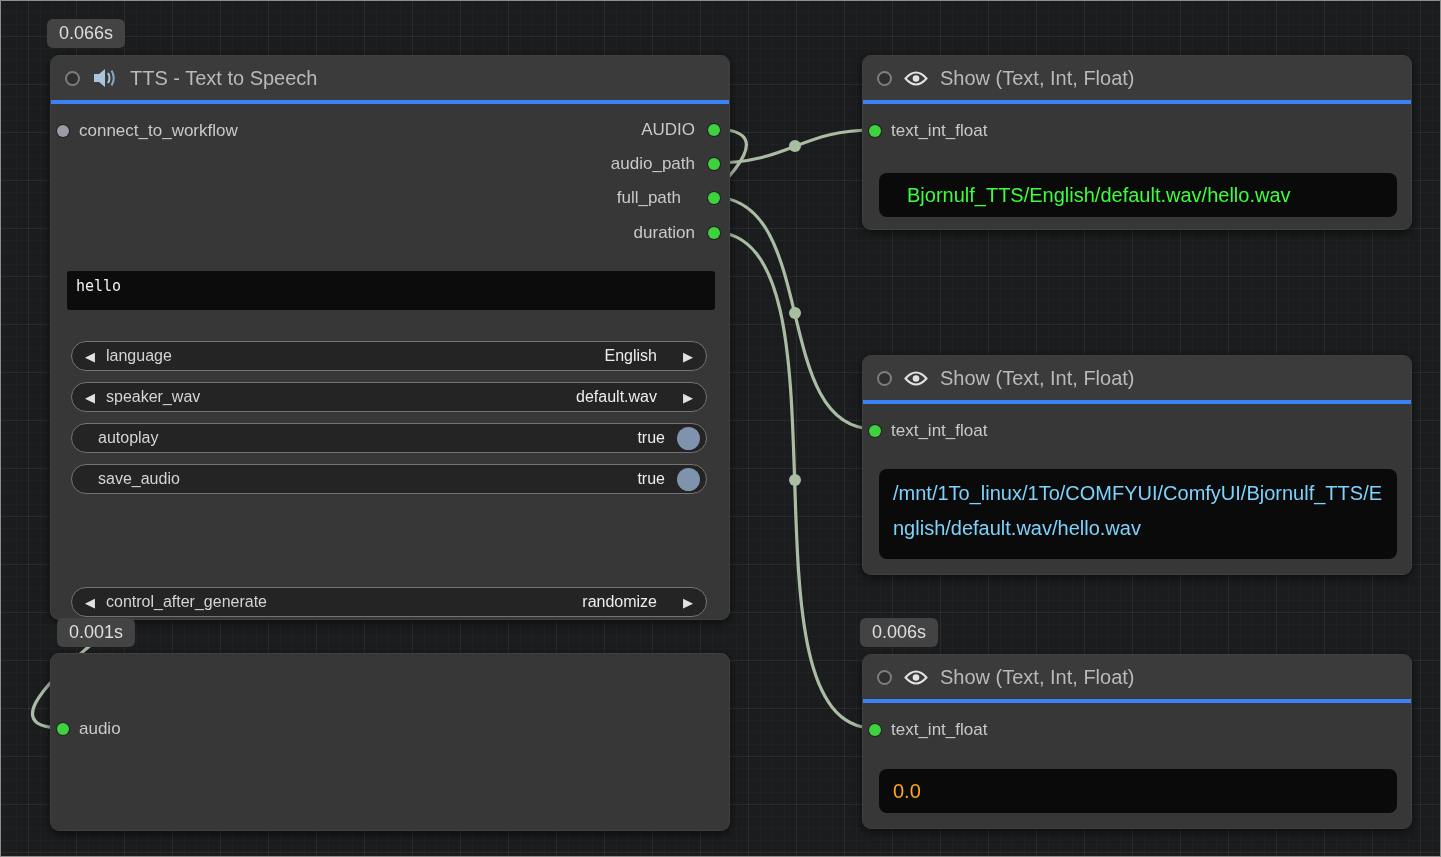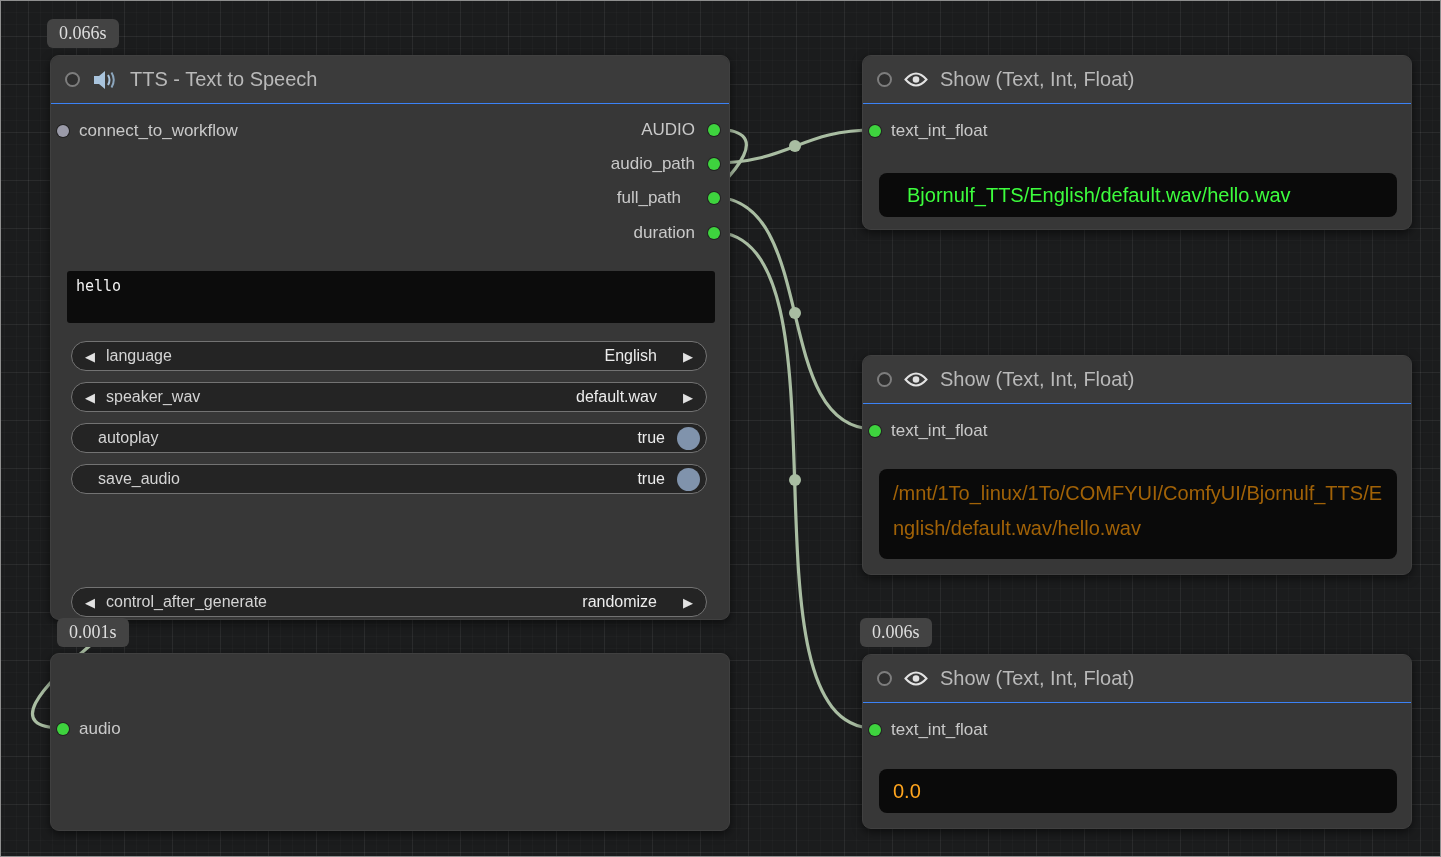--- a/index.html
+++ b/index.html
@@ -19,55 +19,55 @@
     box-shadow: inset 0 0 0 1px #8f8f8f;
   }
 
   .links { position: absolute; left: 0; top: 0; z-index: 1; }
   .link { fill: none; stroke: #a9bda2; stroke-width: 3.2; stroke-linecap: round; }
   .link-dot { fill: #a9bda2; }
 
   .badge {
     position: absolute; z-index: 3;
     background: #434343; color: #dedede;
-    font-family: Liberation Serif, serif;
+    font-family: Liberation Sans, sans-serif;
     font-size: 18px; padding: 4px 12px; border-radius: 6px;
   }
 
   .node {
     position: absolute; z-index: 2;
     background: #373737;
     border: 1px solid #404040;
     border-radius: 9px;
     box-shadow: 0 3px 10px rgba(0,0,0,0.55);
   }
   .node-header {
     height: 48px; display: flex; align-items: center;
     padding: 12px 14px; gap: 12px;
-    background: #3b3b3b; border-bottom: 1px solid #3b82f6;
+    background: #3b3b3b; border-bottom: 4px solid #3b82f6;
     border-radius: 9px 9px 0 0;
   }
   .collapse-dot {
     width: 15px; height: 15px; border-radius: 50%;
     border: 2px solid #7d7d7d; background: #2f2f2f; flex: none;
   }
   .node-title { color: #b9b9b9; font-size: 20px; white-space: nowrap; }
 
   .port {
     position: absolute; width: 12px; height: 12px; border-radius: 50%;
     box-shadow: 0 0 0 1px rgba(0,0,0,0.4);
   }
   .slot-label {
     position: absolute; height: 24px; line-height: 24px;
     color: #c9c9c9; font-size: 17px; white-space: nowrap;
   }
   .slot-label.right { text-align: right; }
 
   .text-area {
-    position: absolute; left: 16px; top: 215px; width: 648px; height: 52px;
+    position: absolute; left: 16px; top: 215px; width: 648px; height: 39px;
     background: #0c0c0c; border-radius: 3px;
     color: #f2f2f2; font-family: "DejaVu Sans Mono", monospace;
     font-size: 15px; padding: 6px 9px;
   }
 
   .widget {
     position: absolute; left: 20px; width: 636px; height: 30px;
     background: #242424; border: 1px solid #737373; border-radius: 15px;
     display: flex; align-items: center;
     padding: 0 13px; font-size: 16px; color: #d4d4d4;
@@ -216,21 +216,21 @@
     <span class="hdr-icon">
       <svg width="24" height="17" viewBox="0 0 24 17">
         <path d="M1.5 8.5 Q12 -3.5 22.5 8.5 Q12 20.5 1.5 8.5 Z" fill="none" stroke="#e3e3e3" stroke-width="2"></path>
         <circle cx="12" cy="8.5" r="3.3" fill="#e3e3e3"></circle>
       </svg>
     </span>
     <span class="node-title">Show (Text, Int, Float)</span>
   </div>
   <span class="port" style="left: 6px; top: 69px; background: rgb(62, 211, 62);"></span>
   <span class="slot-label" style="left:28px; top:63px">text_int_float</span>
-  <div class="value-box multi" style="top: 113px; color: #a16207;">/mnt/1To_linux/1To/COMFYUI/ComfyUI/Bjornulf_TTS/English/default.wav/hello.wav</div>
+  <div class="value-box multi" style="top: 113px; color: #7dd3fc;">/mnt/1To_linux/1To/COMFYUI/ComfyUI/Bjornulf_TTS/English/default.wav/hello.wav</div>
 </div>
 
 <div class="node" style="left:862px; top:654px; width:550px; height:175px">
   <div class="node-header">
     <span class="collapse-dot"></span>
     <span class="hdr-icon">
       <svg width="24" height="17" viewBox="0 0 24 17">
         <path d="M1.5 8.5 Q12 -3.5 22.5 8.5 Q12 20.5 1.5 8.5 Z" fill="none" stroke="#e3e3e3" stroke-width="2"></path>
         <circle cx="12" cy="8.5" r="3.3" fill="#e3e3e3"></circle>
       </svg>

